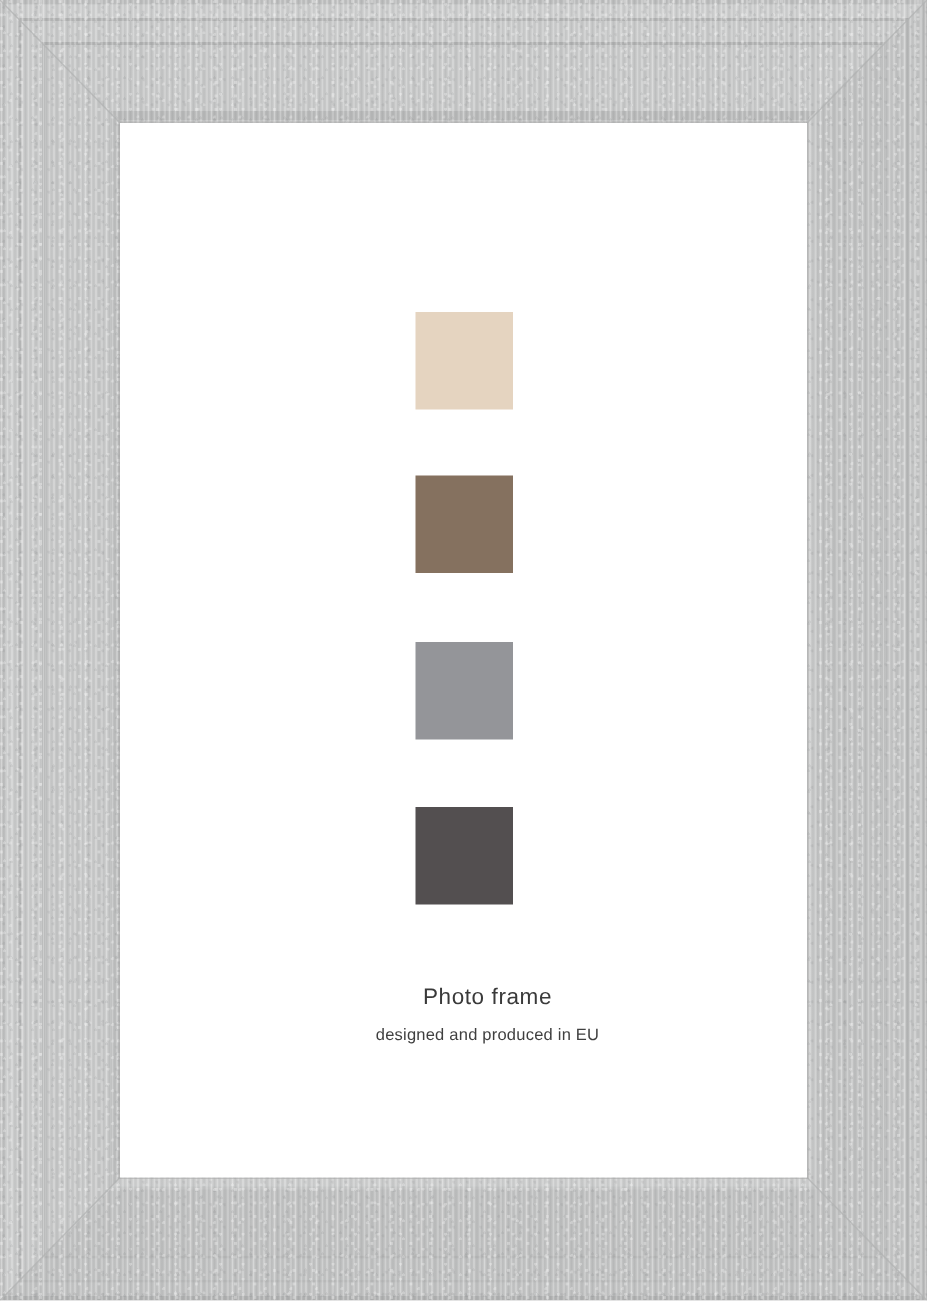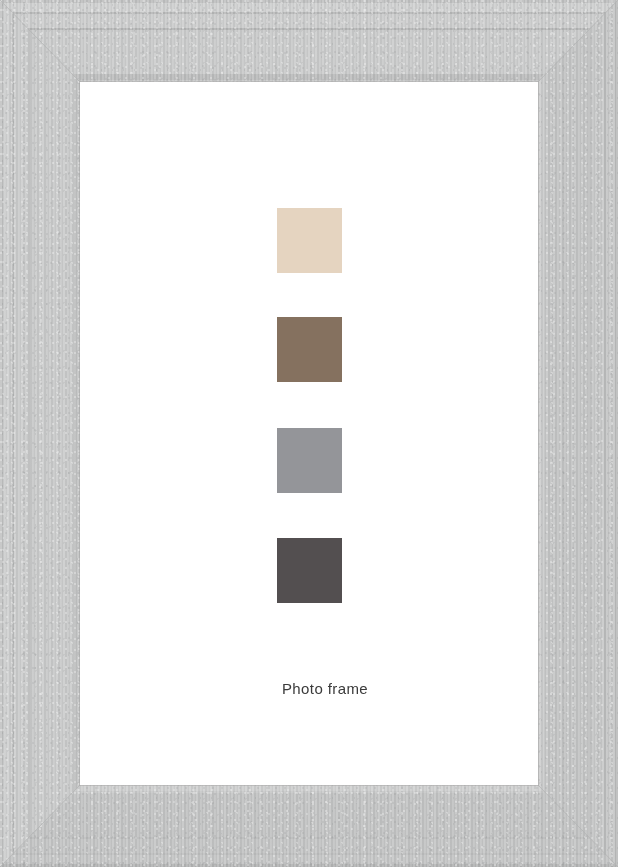--- a/index.html
+++ b/index.html
@@ -237,18 +237,19 @@
 
   <div id="photo-sheet" style="left:80px; top:82px; width:458px; height:703px;">
 
     <div class="swatch-stack" style="top:126px;">
       <div class="swatch" style="background: rgb(229, 212, 192); width: 65px; height: 65px;"></div>
       <div class="swatch" style="background: rgb(133, 113, 95); margin-top: 44px; width: 65px; height: 65px;"></div>
       <div class="swatch" style="background: rgb(148, 149, 153); margin-top: 46px; width: 65px; height: 65px;"></div>
       <div class="swatch" style="background: rgb(83, 79, 80); margin-top: 45px; width: 65px; height: 65px;"></div>
     </div>
 
-    <div class="caption-block" style="top:599px;padding-left:32px;">
+    <div class="caption-block" style="top:575px;padding-left:32px;">
       <div class="caption-title">Photo frame</div>
+      <div class="caption-sub">designed and produced in EU</div>
     </div>
   </div>
 
 </div>
 
 </body></html>

